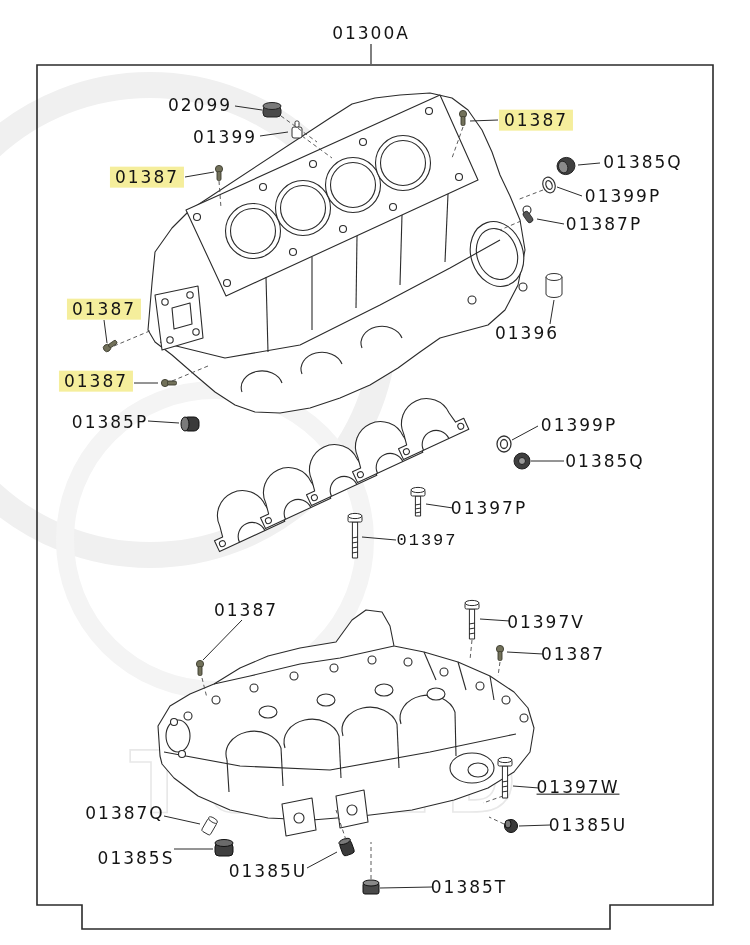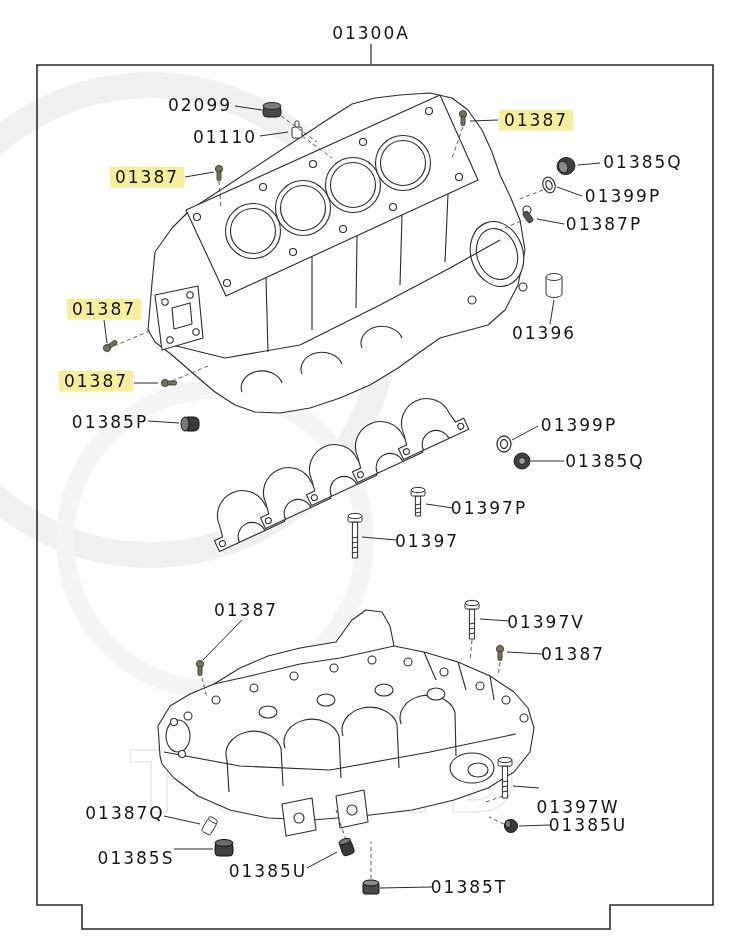--- a/index.html
+++ b/index.html
@@ -308,38 +308,38 @@
     <line x1="503" y1="796" x2="483" y2="803"></line>
     <line x1="504" y1="824" x2="489" y2="817"></line>
     <line x1="346" y1="840" x2="336" y2="810"></line>
     <line x1="371" y1="879" x2="371" y2="842"></line>
   </g>
 </svg>
 
 <div id="labels">
       <div class="part-label" style="left: 371px; top: 33px;">01300A</div>
       <div class="part-label" style="left: 200px; top: 105px;">02099</div>
-      <div class="part-label" style="left: 225px; top: 137px;">01110</div>
+      <div class="part-label" style="left: 225px; top: 137px;">01399</div>
       <div class="part-label hl" style="left: 536px; top: 120px; background: rgb(245, 238, 156);">01387</div>
       <div class="part-label" style="left: 643px; top: 162px;">01385Q</div>
       <div class="part-label" style="left: 623px; top: 196px;">01399P</div>
       <div class="part-label" style="left: 604px; top: 224px; text-align: center;">01387P</div>
       <div class="part-label hl" style="left: 147px; top: 177px; background: rgb(245, 238, 156);">01387</div>
-      <div class="part-label" style="left: 544px; top: 333px;">01396</div>
+      <div class="part-label" style="left: 527px; top: 333px;">01396</div>
       <div class="part-label hl" style="left: 104px; top: 309px; background: rgb(245, 238, 156);">01387</div>
       <div class="part-label hl" style="left: 96px; top: 381px; background: rgb(245, 238, 156);">01387</div>
       <div class="part-label" style="left: 110px; top: 422px;">01385P</div>
       <div class="part-label" style="left: 579px; top: 425px;">01399P</div>
       <div class="part-label" style="left: 605px; top: 461px;">01385Q</div>
       <div class="part-label" style="left: 489px; top: 508px;">01397P</div>
-      <div class="part-label" style="left: 427px; top: 541px;">01397</div>
+      <div class="part-label" style="left: 427px; top: 541px; font-family: Liberation Mono, monospace;">01397</div>
       <div class="part-label" style="left: 246px; top: 610px;">01387</div>
       <div class="part-label" style="left: 546px; top: 622px;">01397V</div>
       <div class="part-label" style="left: 573px; top: 654px;">01387</div>
-      <div class="part-label" style="left: 578px; top: 807px;">01397W</div>
+      <div class="part-label" style="left: 578px; top: 787px; text-decoration: underline;">01397W</div>
       <div class="part-label" style="left: 588px; top: 825px;">01385U</div>
       <div class="part-label" style="left: 125px; top: 813px;">01387Q</div>
       <div class="part-label" style="left: 136px; top: 849px; margin-top: 9px;">01385S</div>
       <div class="part-label" style="left: 268px; top: 871px;">01385U</div>
       <div class="part-label" style="left: 469px; top: 887px;">01385T</div>
     </div>
 
 </div>
 
 </body></html>

